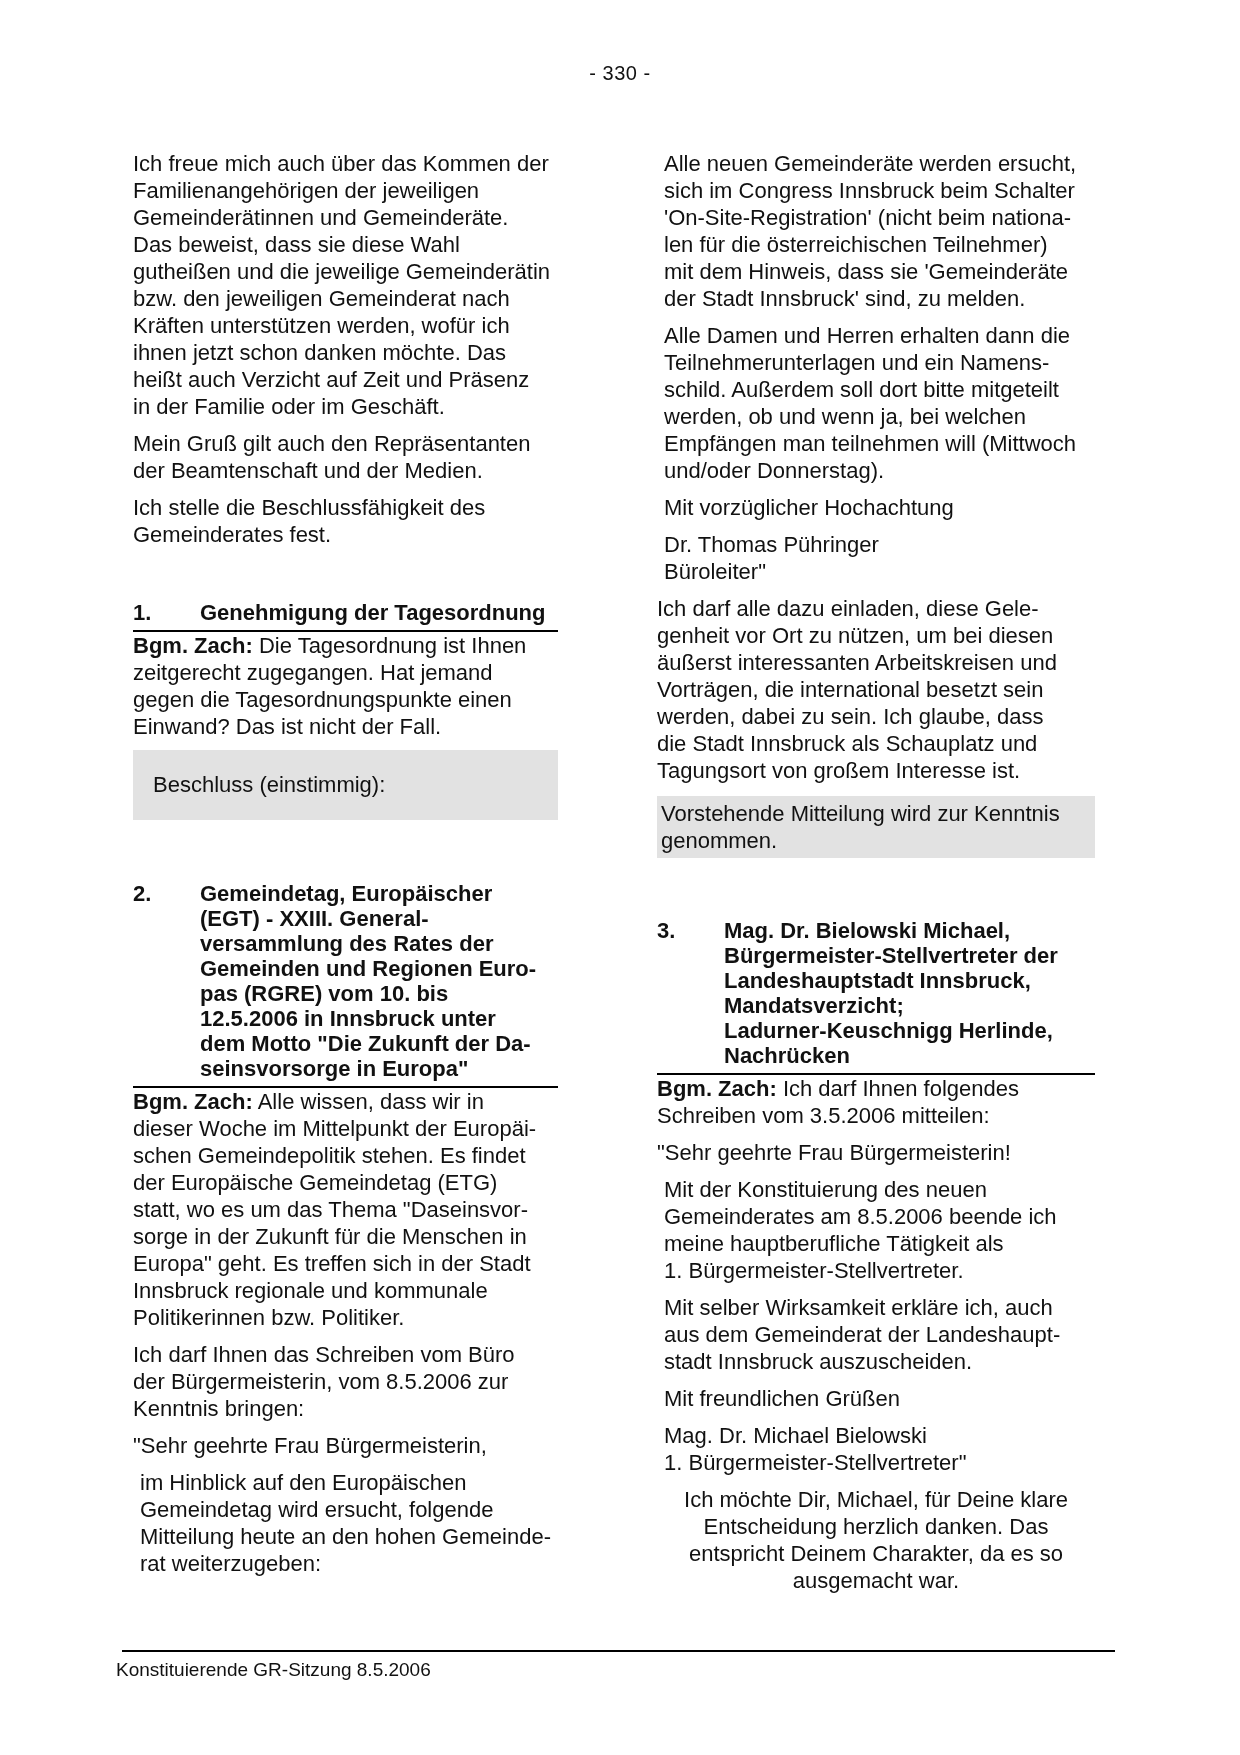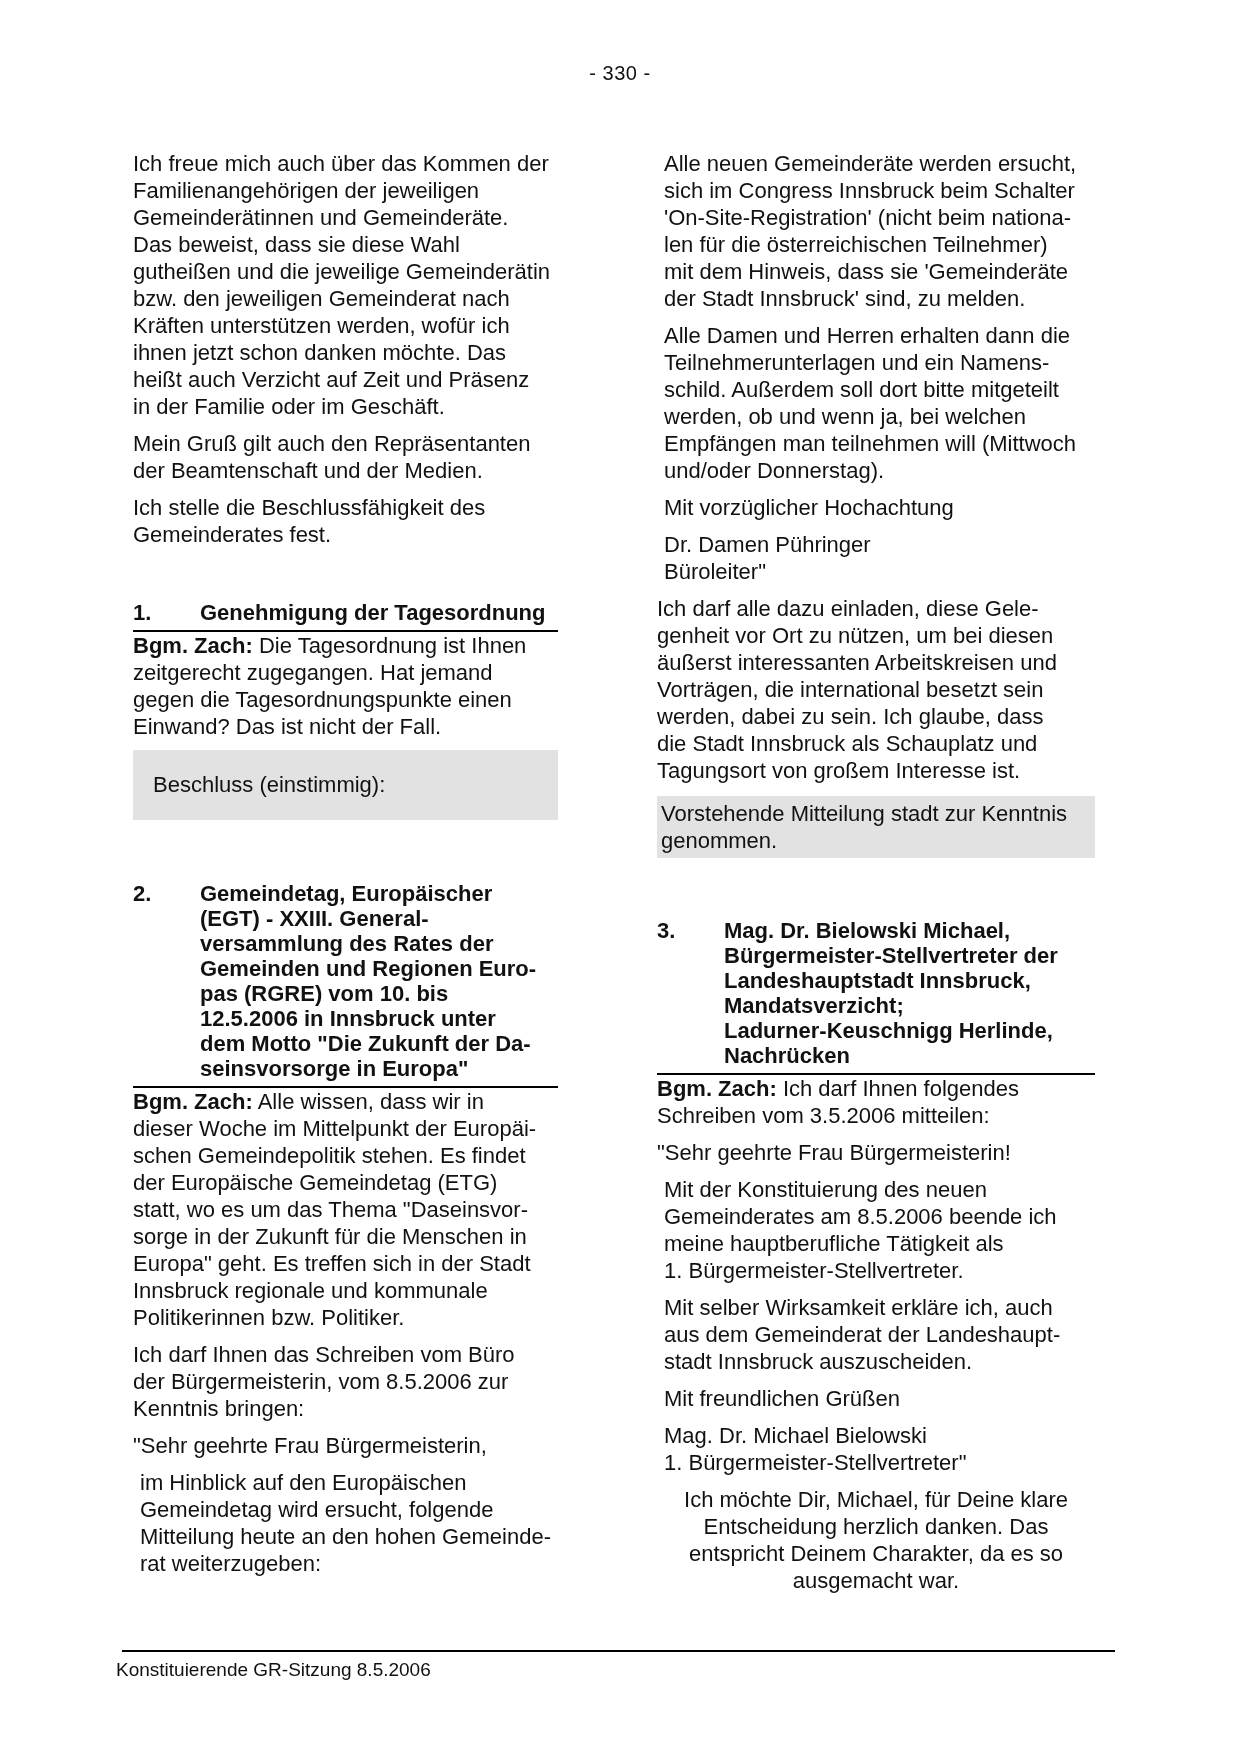--- a/index.html
+++ b/index.html
@@ -126,32 +126,32 @@
 len für die österreichischen Teilnehmer)
 mit dem Hinweis, dass sie 'Gemeinderäte
 der Stadt Innsbruck' sind, zu melden.</p>
     <p class="pre indent">Alle Damen und Herren erhalten dann die
 Teilnehmerunterlagen und ein Namens-
 schild. Außerdem soll dort bitte mitgeteilt
 werden, ob und wenn ja, bei welchen
 Empfängen man teilnehmen will (Mittwoch
 und/oder Donnerstag).</p>
     <p class="pre indent">Mit vorzüglicher Hochachtung</p>
-    <p class="pre indent">Dr. Damen Pühringer
+    <p class="pre indent">Dr. Thomas Pühringer
 Büroleiter"</p>
     <p class="pre">Ich darf alle dazu einladen, diese Gele-
 genheit vor Ort zu nützen, um bei diesen
 äußerst interessanten Arbeitskreisen und
 Vorträgen, die international besetzt sein
 werden, dabei zu sein. Ich glaube, dass
 die Stadt Innsbruck als Schauplatz und
 Tagungsort von großem Interesse ist.</p>
 
     <div class="highlight hl-right">
-      <p class="pre">Vorstehende Mitteilung stadt zur Kenntnis
+      <p class="pre">Vorstehende Mitteilung wird zur Kenntnis
 genommen.</p>
     </div>
 
     <div class="heading mt-h3">
       <span class="hnum">3.</span>
       <span class="htext pre">Mag. Dr. Bielowski Michael,
 Bürgermeister-Stellvertreter der
 Landeshauptstadt Innsbruck,
 Mandatsverzicht;
 Ladurner-Keuschnigg Herlinde,

